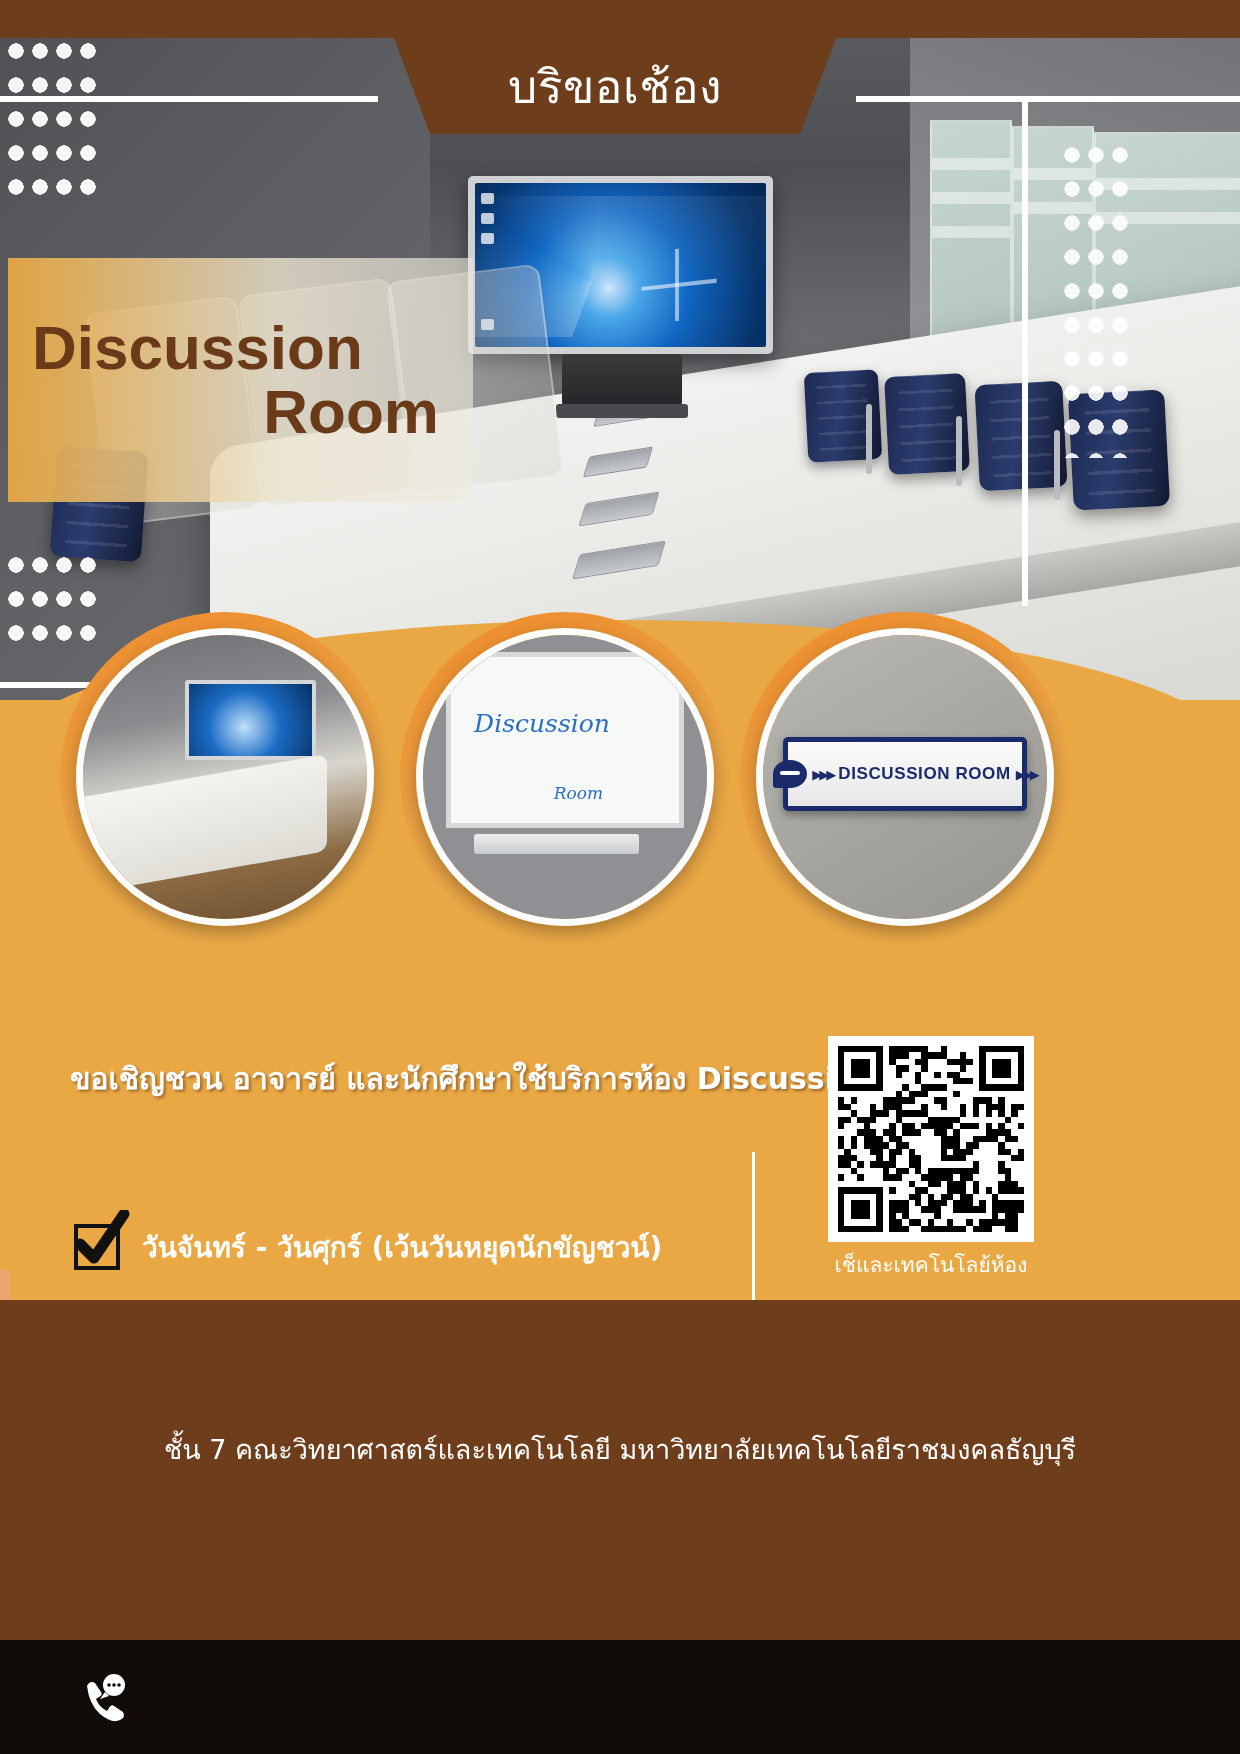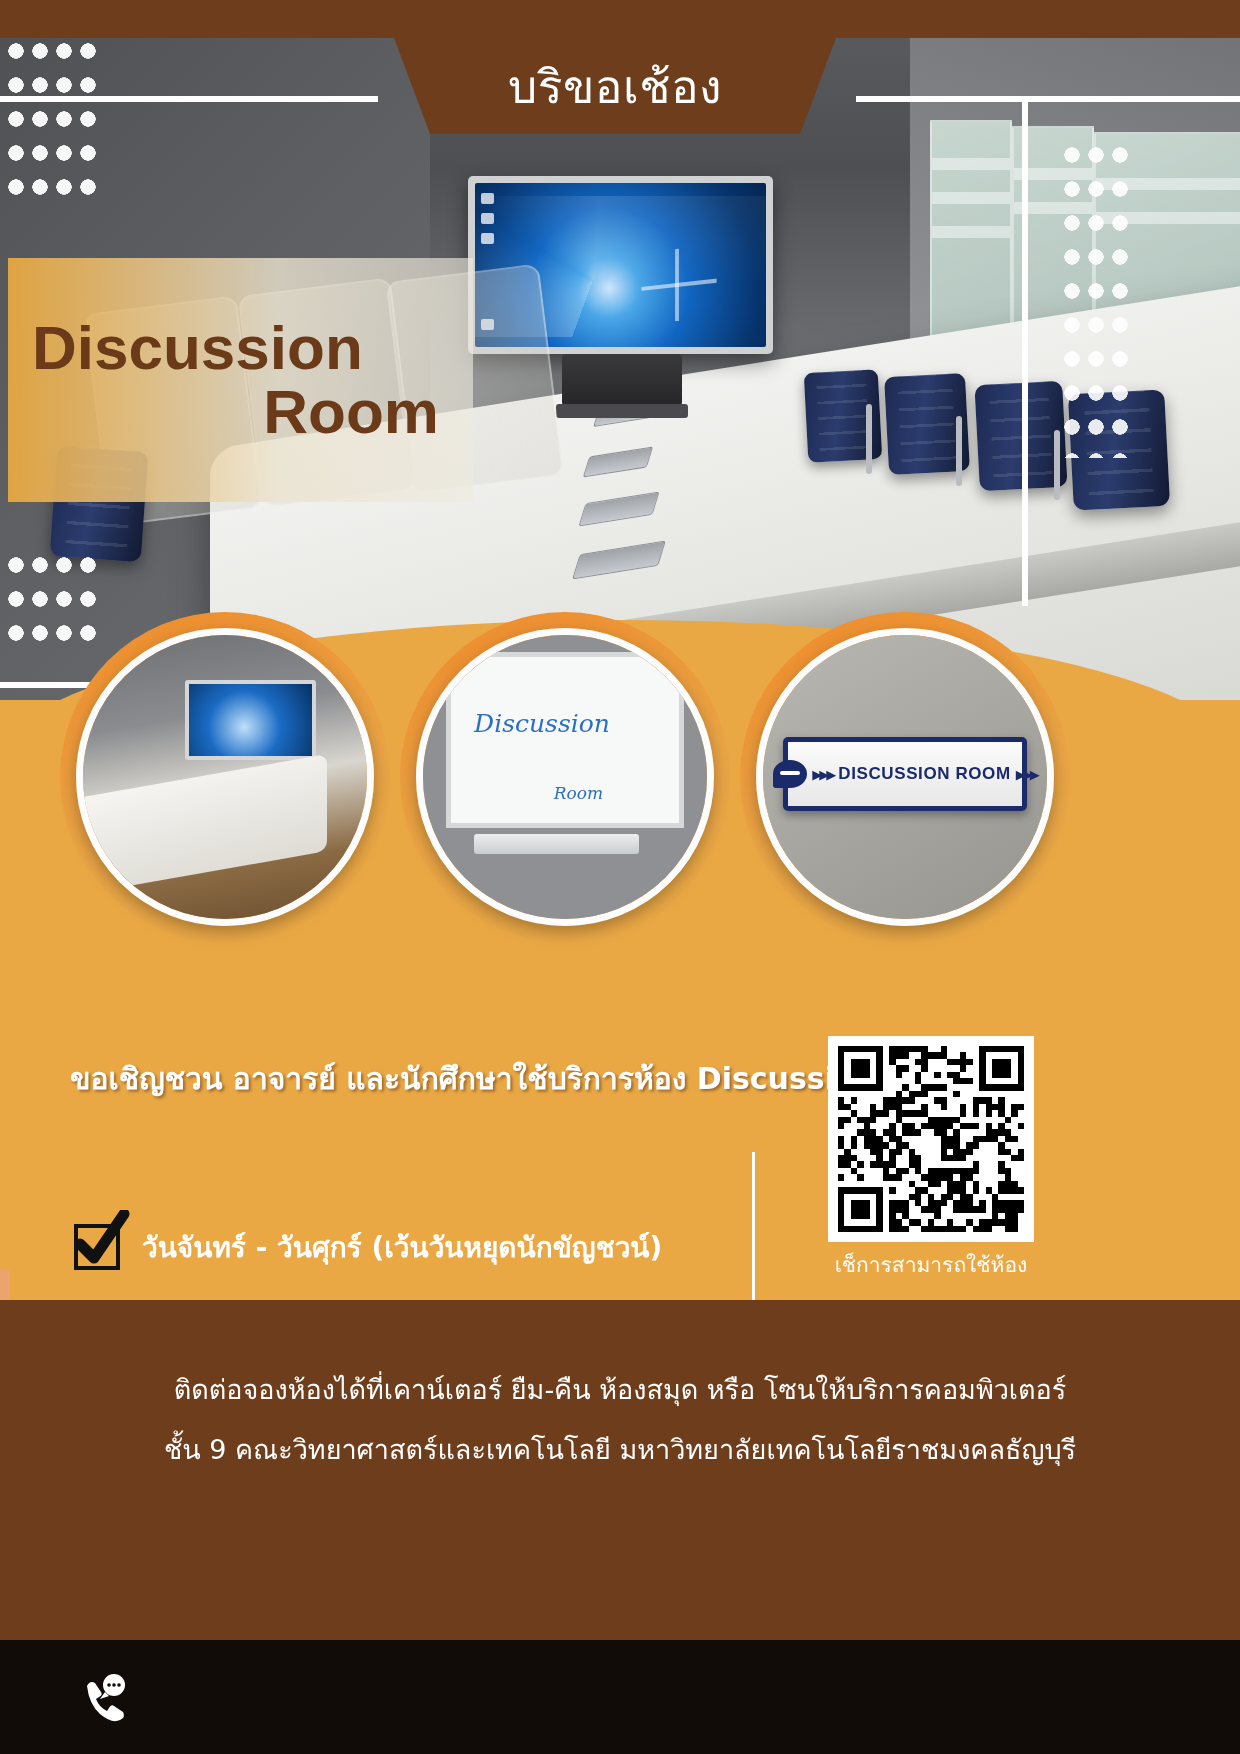--- a/index.html
+++ b/index.html
@@ -1311,25 +1311,24 @@
         <i></i>
         <i></i>
         <i></i>
         <i style="background: rgb(255, 255, 255);"></i>
         <i style="background: rgb(255, 255, 255);"></i>
         <i></i>
         <i></i>
         <i style="background: rgb(255, 255, 255);"></i>
       </div>
   </div>
-  <div class="qr-cap">เช็การสามารถใช้ห้อง</div>
+  <div class="qr-cap">เช็และเทคโนโลย้ห้อง</div>
 
   <div class="foot-brown"></div>
-  <div class="foot-line" style="top:1368px;">ติดต่อจองห้องได้ที่เคาน์เตอร์ ยืม-คืน ห้องสมุด  หรือ โซนให้บริการคอมพิวเตอร์</div>
-  <div class="foot-line" style="top:1428px;">ชั้น 9 คณะวิทยาศาสตร์และเทคโนโลยี มหาวิทยาลัยเทคโนโลยีราชมงคลธัญบุรี</div>
+  <div class="foot-line" style="top:1428px;">ชั้น 7 คณะวิทยาศาสตร์และเทคโนโลยี มหาวิทยาลัยเทคโนโลยีราชมงคลธัญบุรี</div>
 
   <div class="foot-black"></div>
   <div class="phone-row">
     <span class="phone-ic">
       <svg width="54" height="54" viewBox="0 0 54 54" aria-hidden="true">
         <path d="M9 14 q3-6 8-3 l6 9 q2 3-2 5 l-3 2 q3 8 11 12 l2-3 q2-4 5-2 l9 6 q3 5-3 8 q-8 4-20-6 Q11 32 9 14 Z" fill="#ffffff"></path>
         <circle cx="36" cy="13" r="11" fill="#ffffff"></circle>
         <path d="M27 20 l-5 7 l9 -3 Z" fill="#ffffff"></path>
         <circle cx="31" cy="13" r="1.8" fill="#120c08"></circle>
         <circle cx="36" cy="13" r="1.8" fill="#120c08"></circle>

